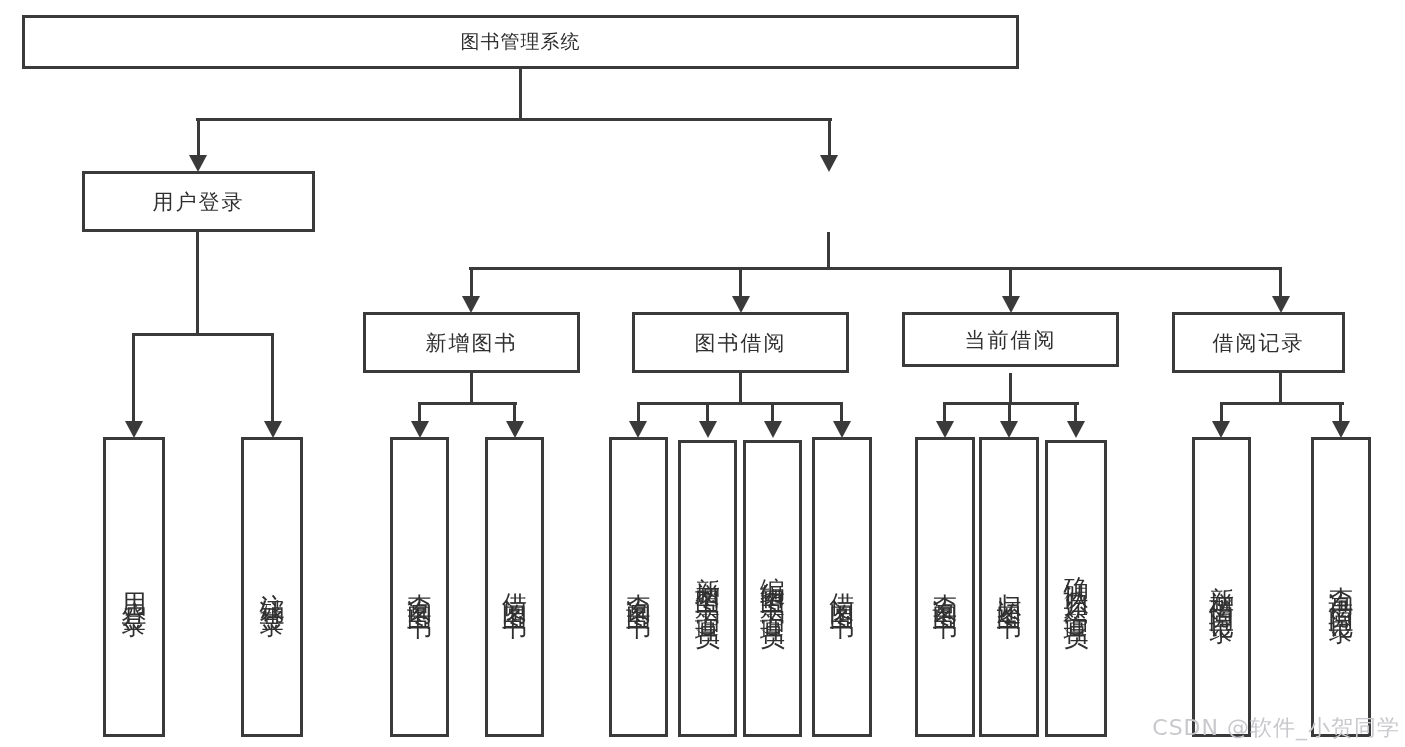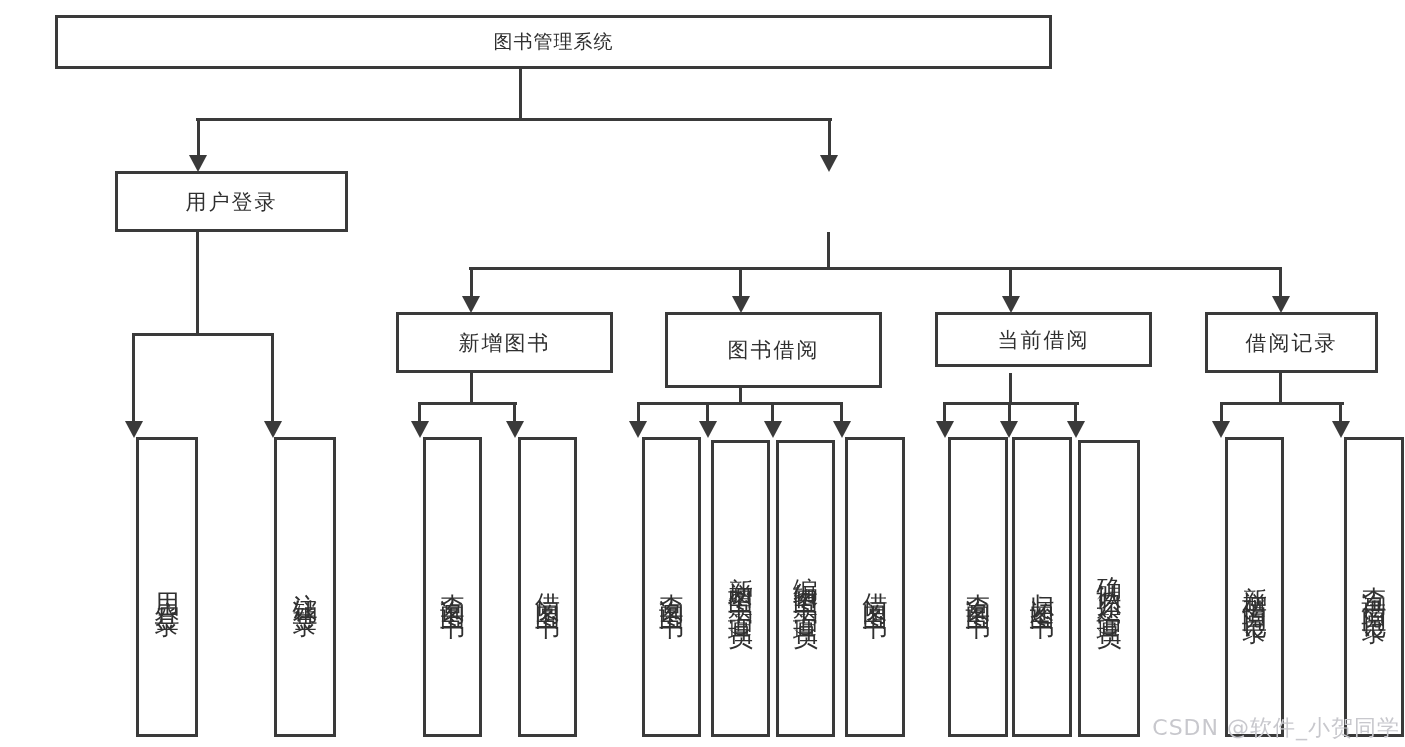--- a/index.html
+++ b/index.html
@@ -17,21 +17,20 @@
     overflow:hidden;
   }
   .box{
     position:absolute;
     box-sizing:border-box;
     background:var(--boxbg);
     border:3px solid var(--line);
     color:var(--text);
     display:flex;align-items:center;justify-content:center;
     z-index:2;
-    margin-left:33px;
   }
   .h{font-size:21px;letter-spacing:2px;white-space:nowrap;}
   .root{font-size:19px;letter-spacing:1px;}
   .v{
     writing-mode:vertical-rl;
     text-orientation:mixed;
     font-size:25px;
     letter-spacing:7px;
     line-height:1;
   }
@@ -107,21 +106,21 @@
       <div class="carrow" style="left: 1067px; top: 421px;"></div>
       <div class="carrow" style="left: 1212px; top: 421px;"></div>
       <div class="carrow" style="left: 1332px; top: 421px;"></div>
     </div>
 
   <div class="box h root" style="left:22px;top:15px;width:997px;height:54px;">图书管理系统</div>
 
   <div class="box h" style="left:82px;top:171px;width:233px;height:61px;">用户登录</div>
 
   <div class="box h" style="left:363px;top:312px;width:217px;height:61px;">新增图书</div>
-  <div class="box h" style="left:632px;top:312px;width:217px;height:76px;">图书借阅</div>
+  <div class="box h" style="left:632px;top:312px;width:217px;height:61px;">图书借阅</div>
   <div class="box h" style="left:902px;top:312px;width:217px;height:55px;">当前借阅</div>
   <div class="box h" style="left:1172px;top:312px;width:173px;height:61px;">借阅记录</div>
 
   <div class="box v" style="left:103px;top:437px;width:62px;height:300px;">用户登录</div>
   <div class="box v" style="left:241px;top:437px;width:62px;height:300px;">注销登录</div>
 
   <div class="box v" style="left:390px;top:437px;width:59px;height:300px;">查询图书</div>
   <div class="box v" style="left:485px;top:437px;width:59px;height:300px;">借阅图书</div>
 
   <div class="box v" style="left:609px;top:437px;width:59px;height:300px;">查询图书</div>

